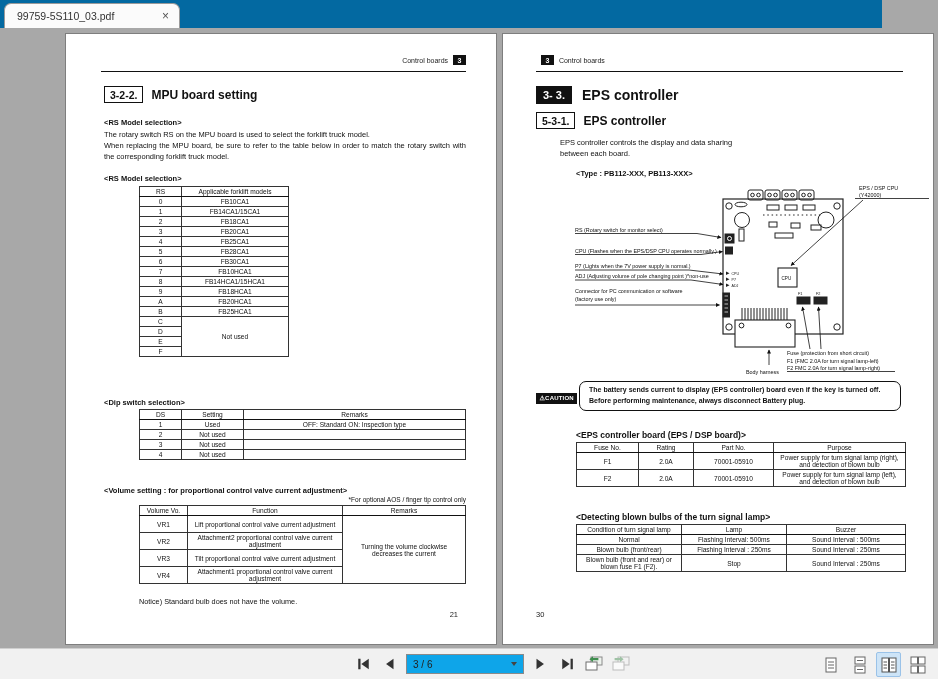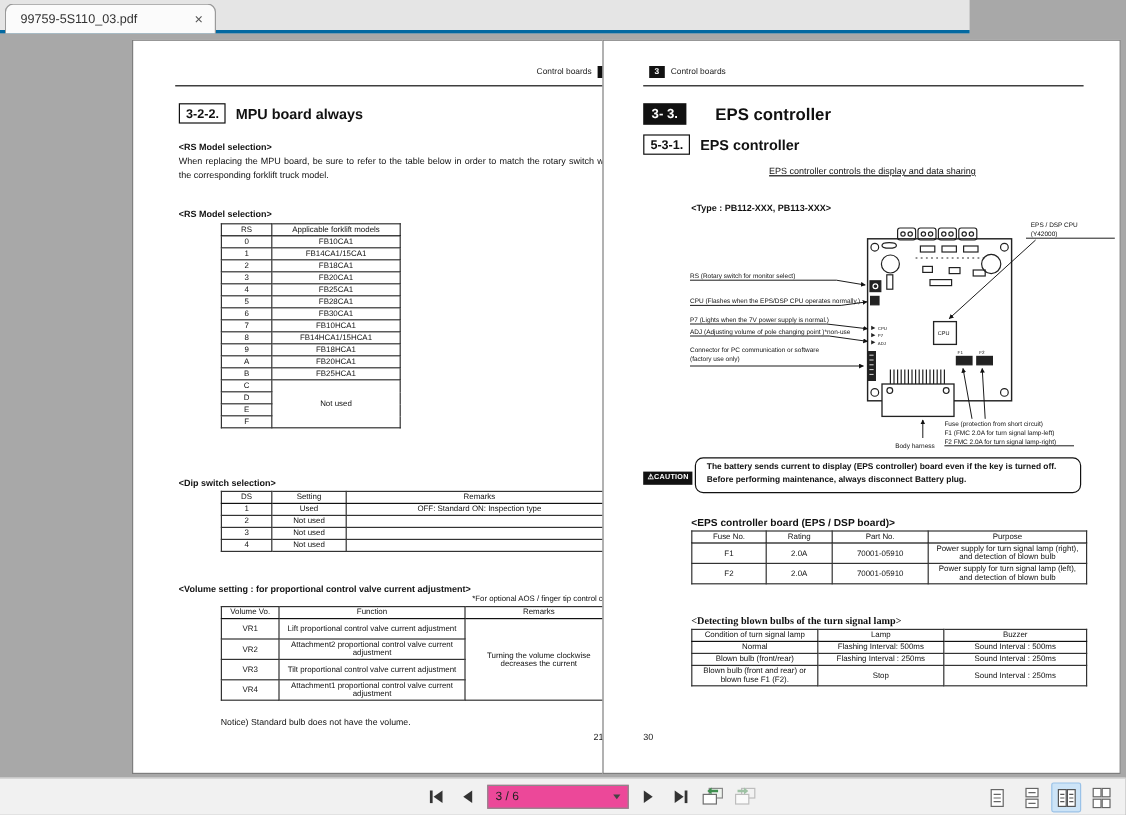--- a/index.html
+++ b/index.html
@@ -1,29 +1,29 @@
 <!DOCTYPE html>
 <html><head>
 <meta charset="utf-8">
 <style>
   * { margin:0; padding:0; box-sizing:border-box; }
   html,body { width:938px; height:679px; }
   body { font-family:"Liberation Sans", sans-serif; background:#a8a8a8; position:relative; overflow:hidden; }
   .ab { position:absolute; }
 
   
-  .tabbar { position:absolute; top:0; left:0; width:808px; height:28px; background:#e5e5e5; border-bottom:3px solid #0369a1; }
+  .tabbar { position:absolute; top:0; left:0; width:882px; height:28px; background:#0369a1; border-bottom:3px solid #0369a1; }
   .tab { position:absolute; left:4px; top:3px; width:176px; height:25px; background:#fbfbfb; border:1px solid #9a9a9a; border-bottom:none; border-radius:7px 7px 0 0; display:flex; align-items:center; padding:0 8px 0 12px; }
   .tab-title { font-size:10.5px; color:#333; flex:1; white-space:nowrap; overflow:hidden; }
   .tab-close { font-size:12px; color:#555; cursor:pointer; padding:0 2px; }
 
   
   .doc-area { position:absolute; top:28px; left:0; width:938px; height:620px; background:#a8a8a8; }
   .page { position:absolute; top:5px; width:432px; height:612px; background:#fff; border:1px solid #7e7e7e; color:#111; }
-  .lp { left:65px;margin-left:45px; } .rp { left:502px; }
+  .lp { left:65px; } .rp { left:502px; }
 
   .chapbox { display:inline-block; background:#111; color:#fff; font-size:7px; font-weight:bold; padding:1.5px 4.5px; line-height:1; }
   .pg-head { font-size:7px; color:#222; }
   .rule { border-top:1.5px solid #111; }
 
   .numbox { display:inline-block; border:1.2px solid #111; font-weight:bold; font-size:10.5px; padding:1.5px 5px; line-height:1.15; }
   .numbox-black { display:inline-block; background:#111; color:#fff; font-weight:bold; font-size:11px; padding:3px 7px; line-height:1.1; }
   .h1t { font-weight:bold; font-size:14px; }
   .h2t { font-weight:bold; font-size:12px; }
   .smallhead { font-weight:bold; font-size:7.5px; }
@@ -42,21 +42,21 @@
   .pgnum { font-size:7.5px; color:#222; }
 
   
   .caution-badge { display:inline-block; background:#111; color:#fff; font-size:6px; font-weight:bold; padding:2.5px 3.5px; line-height:1; letter-spacing:.2px; }
   .caution-box { border:1.4px solid #111; border-radius:7px; padding:3px 9px; font-size:7px; font-weight:bold; line-height:1.55; width:322px; }
 
   
   .toolbar { position:absolute; left:0; bottom:0; width:938px; height:31px; background:#f1f1f1; border-top:1px solid #cfcfcf; }
   .nav-group { position:absolute; left:352px; top:4px; display:flex; align-items:center; gap:5px; }
   .tbtn { width:22px; height:22px; display:flex; align-items:center; justify-content:center; cursor:pointer; border:1px solid transparent; border-radius:2px; }
-  .page-select { width:118px; height:20px; background:#ec4899; border:1px solid #8a8a8a; display:flex; align-items:center; padding:0 6px; cursor:pointer;gap:46px; }
+  .page-select { width:118px; height:20px; background:#0ea5e9; border:1px solid #8a8a8a; display:flex; align-items:center; padding:0 6px; cursor:pointer;gap:46px; }
   .page-select span { flex:1; font-size:10px; color:#222; }
   .caret { width:0; height:0; border-left:3.5px solid transparent; border-right:3.5px solid transparent; border-top:4.5px solid #444; }
   .layout-group { position:absolute; right:8px; top:3px; display:flex; gap:4px; }
   .lbtn { width:25px; height:25px; display:flex; align-items:center; justify-content:center; cursor:pointer; border:1px solid transparent; border-radius:2px; }
   .lbtn.sel { background:#cde4f7; border:1px solid #9ac2e8; }
 
   svg text { font-family:"Liberation Sans", sans-serif; fill:#111; }
 </style>
 </head>
 <body>
@@ -72,25 +72,26 @@
 
   <div class="page lp">
     <div class="ab" style="top:21px; right:30px; display:flex; align-items:center; gap:5px;">
       <span class="pg-head">Control boards</span>
       <span class="chapbox">3</span>
     </div>
     <div class="ab rule" style="top:37px; left:35px; width:365px;"></div>
 
     <div class="ab" style="top:52px; left:38px; display:flex; align-items:center; gap:8px;">
       <span class="numbox">3-2-2.</span>
-      <span class="h2t">MPU board always</span>
+      <span class="h2t">MPU board setting</span>
     </div>
 
     <div class="ab smallhead" style="top:84px; left:38px;">&lt;RS Model selection&gt;</div>
     <div class="ab body-text" style="top:96px; left:38px; width:362px;">
+      <div>The rotary switch RS on the MPU board is used to select the forklift truck model.</div>
       <div>When replacing the MPU board, be sure to refer to the table below in order to match the rotary switch with the corresponding forklift truck model.</div>
     </div>
 
     <div class="ab smallhead" style="top:140px; left:38px;">&lt;RS Model selection&gt;</div>
 
     <table class="t rs-t ab" style="top:152px; left:73px; width:150px;">
       <colgroup>
           <col style="width:42px">
           <col>
         </colgroup>
@@ -236,31 +237,32 @@
     <div class="ab pgnum" style="top:576px; right:38px;">21</div>
   </div>
 
   <div class="page rp">
     <div class="ab" style="top:21px; left:38px; display:flex; align-items:center; gap:5px;">
       <span class="chapbox">3</span>
       <span class="pg-head">Control boards</span>
     </div>
     <div class="ab rule" style="top:37px; left:33px; width:367px;"></div>
 
-    <div class="ab" style="top:52px; left:33px; display:flex; align-items:center; gap:24px;">
+    <div class="ab" style="top:52px; left:33px; display:flex; align-items:center; gap:10px;">
       <span class="numbox-black">3- 3.</span>
       <span class="h1t">EPS controller</span>
     </div>
     <div class="ab" style="top:78px; left:33px; display:flex; align-items:center; gap:8px;">
       <span class="numbox">5-3-1.</span>
       <span class="h2t">EPS controller</span>
     </div>
 
-    <div class="ab body-text" style="top:104px; left:74px; width:300px; text-align:center;text-decoration:underline;">
+    <div class="ab body-text" style="top:104px; left:57px; width:300px; text-align:left;">
       <div>EPS controller controls the display and data sharing</div>
+      <div>between each board.</div>
     </div>
     <div class="ab smallhead" style="top:135px; left:73px;">&lt;Type : PB112-XXX, PB113-XXX&gt;</div>
 
     <svg class="ab" style="top:147px; left:26px;" width="402" height="196" viewBox="0 0 402 196">
       <defs>
         <marker id="arr" markerWidth="6" markerHeight="6" refX="4.5" refY="2.5" orient="auto">
           <path d="M0,0 L5,2.5 L0,5 z" fill="#111"></path>
         </marker>
       </defs>
       <g stroke="#222" fill="none" stroke-width="1">
@@ -414,21 +416,21 @@
       </tr>
       <tr>
         <td>F2</td>
         <td>2.0A</td>
         <td>70001-05910</td>
         <td class="l">Power supply for turn signal lamp (left), and detection of blown bulb</td>
       </tr>
     </tbody>
       </table>
 
-    <div class="ab smallhead" style="top:478px; left:73px; font-size:8.5px;font-family:Liberation Serif, serif;">&lt;Detecting blown bulbs of the turn signal lamp&gt;</div>
+    <div class="ab smallhead" style="top:478px; left:73px; font-size:8.5px;">&lt;Detecting blown bulbs of the turn signal lamp&gt;</div>
     <table class="t det-t ab" style="top:490px; left:73px; width:330px;">
       <colgroup>
           <col style="width:105px">
           <col style="width:105px">
           <col>
         </colgroup>
       <tbody>
           <tr>
         <th>Condition of turn signal lamp</th>
         <th>Lamp</th>

